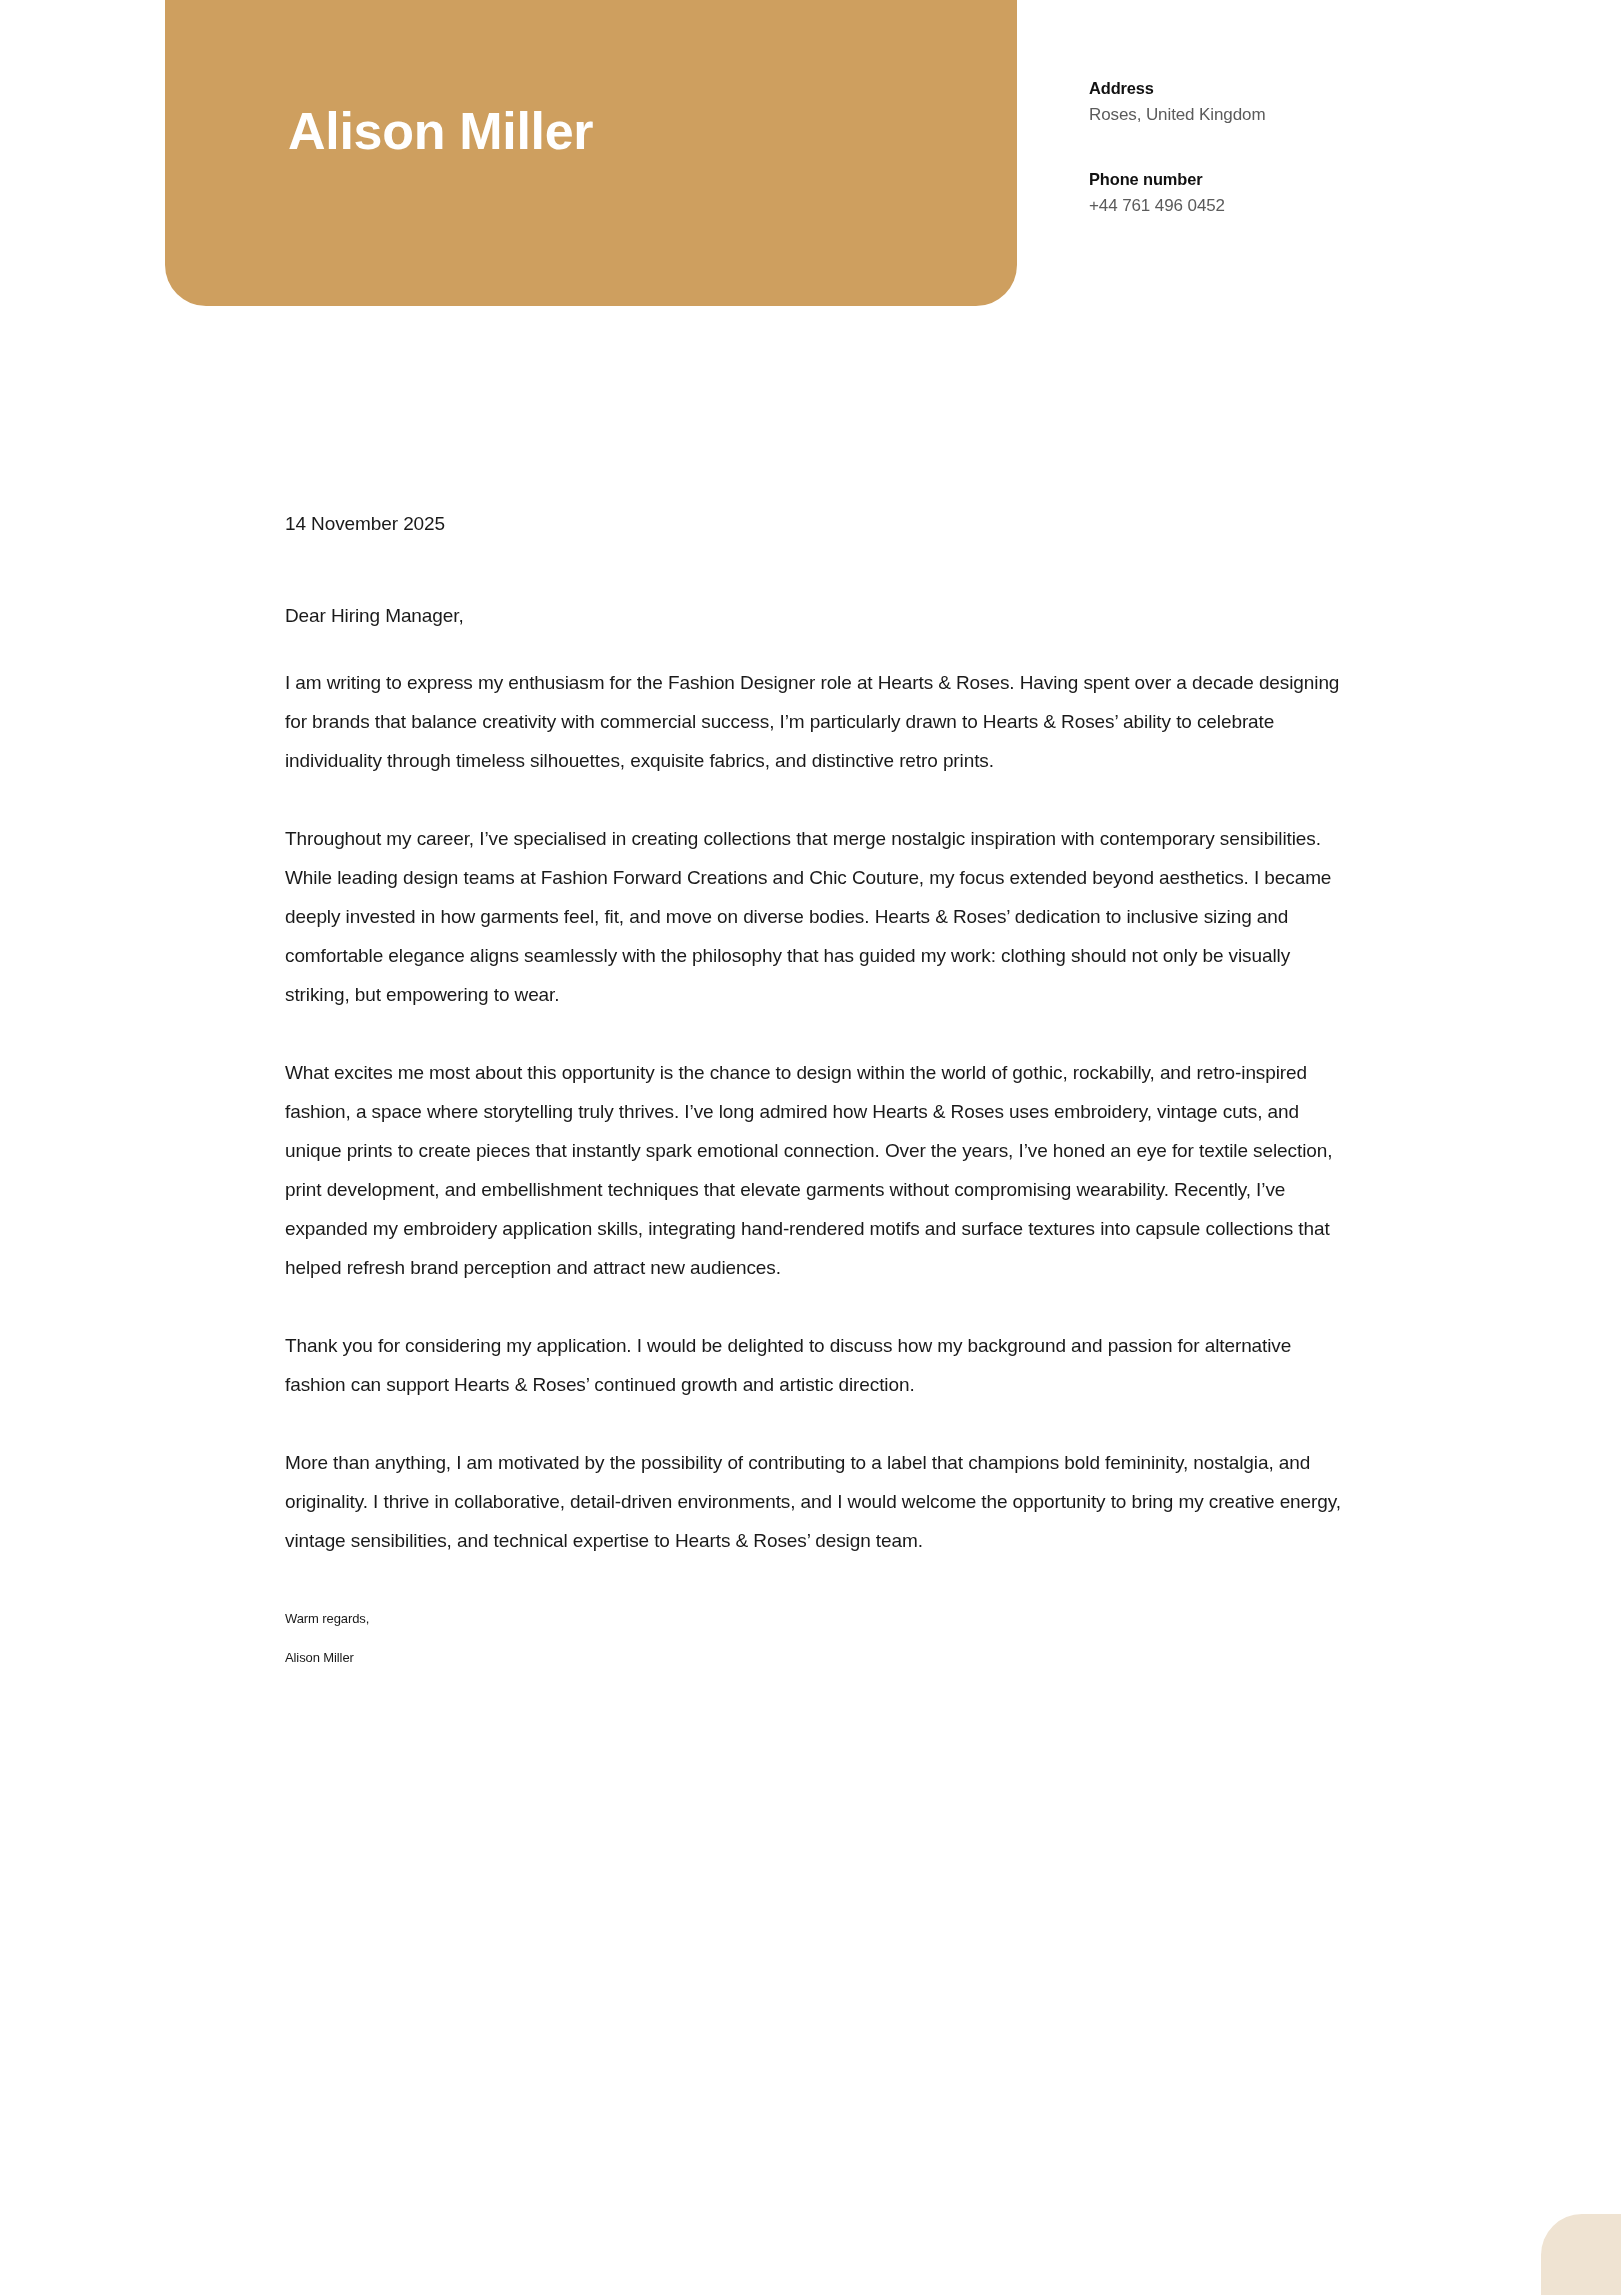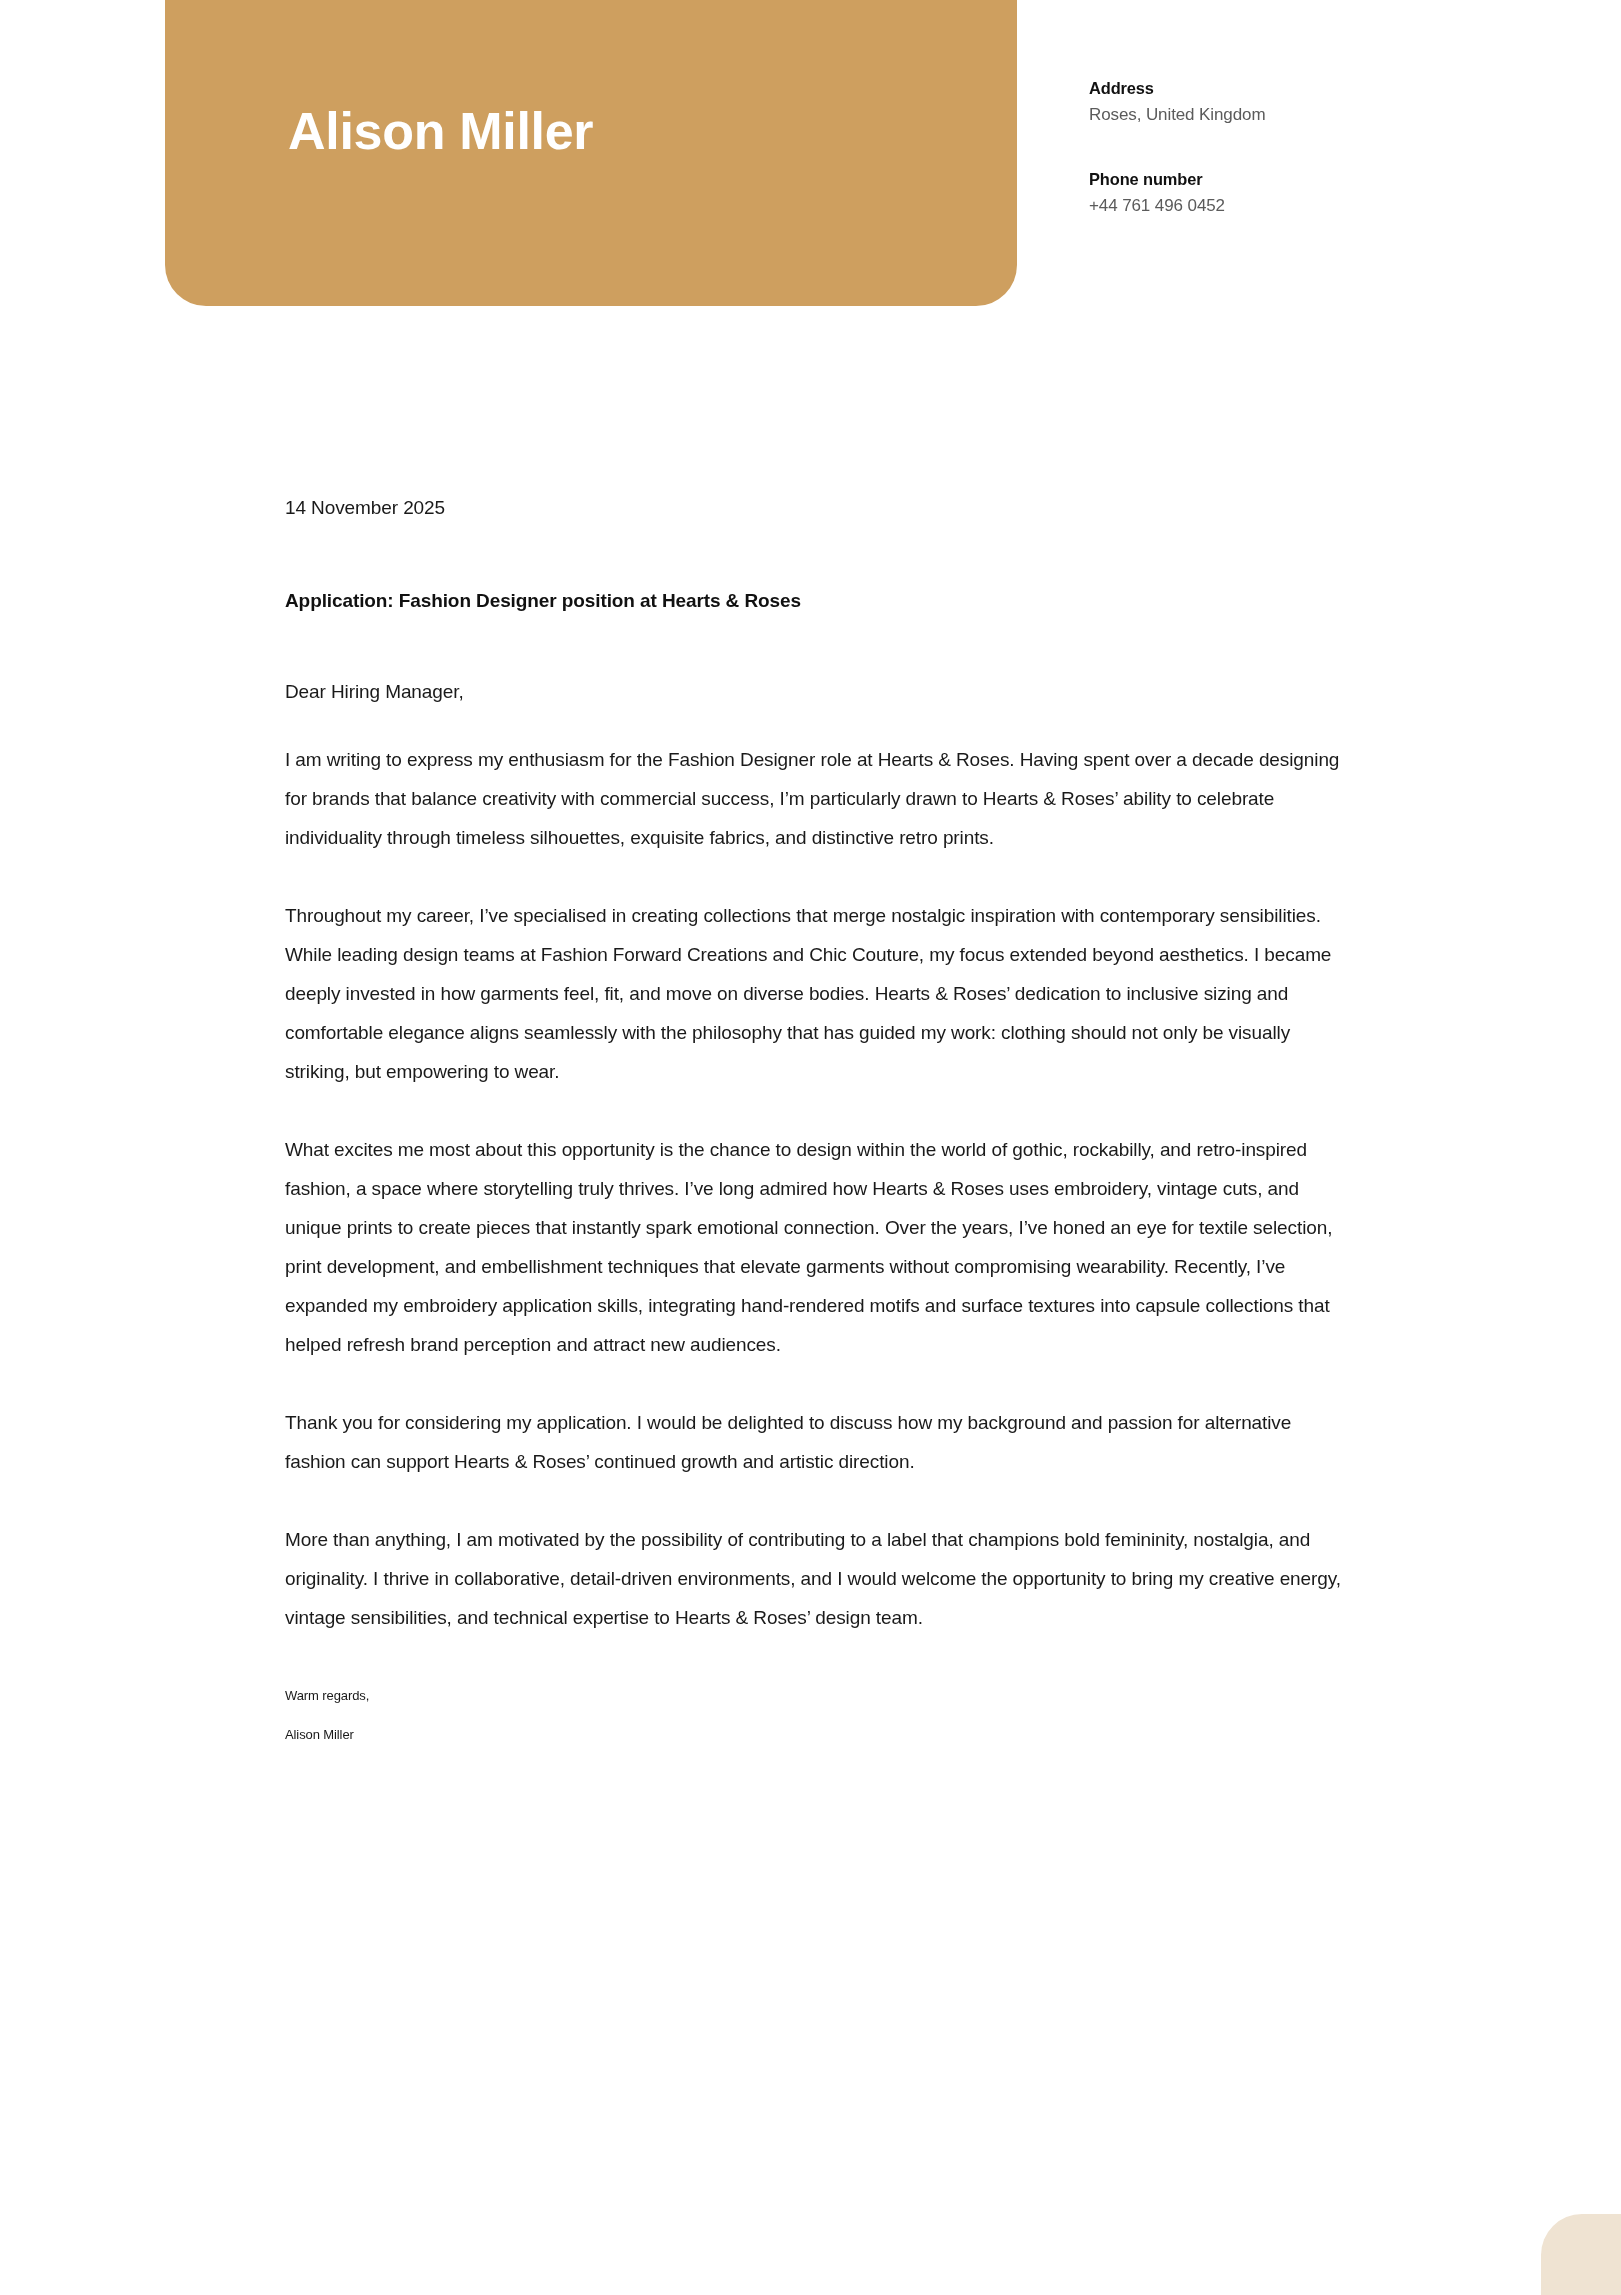--- a/index.html
+++ b/index.html
@@ -72,21 +72,21 @@
     color: #5b5b5b;
     line-height: 1.45;
     letter-spacing: -0.1px;
     margin-top: 2.6px;
   }
 
   
   .letter {
     position: absolute;
     left: 285px;
-    top: 494px;
+    top: 510px;
     width: 1067px;
   }
 
   .letter-date {
     font-size: 19px;
     color: #1a1a1a;
     line-height: 1.5;
     letter-spacing: -0.1px;
   }
 
@@ -163,21 +163,20 @@
       <div class="contact-label">Phone number</div>
       <div class="contact-value">+44 761 496 0452</div>
     </div>
 
   </div>
 
   <div class="letter">
 
     <div class="letter-date">14 November 2025</div>
 
-    <div class="letter-subject">Application: Fashion Designer position at Hearts &amp; Roses</div>
 
     <div class="letter-salutation">Dear Hiring Manager,</div>
 
     <div class="letter-paragraphs">
       <p class="letter-paragraph">I am writing to express my enthusiasm for the Fashion Designer role at Hearts &amp; Roses. Having spent over a decade designing for brands that balance creativity with commercial success, I’m particularly drawn to Hearts &amp; Roses’ ability to celebrate individuality through timeless silhouettes, exquisite fabrics, and distinctive retro prints.</p>
       <p class="letter-paragraph">Throughout my career, I’ve specialised in creating collections that merge nostalgic inspiration with contemporary sensibilities. While leading design teams at Fashion Forward Creations and Chic Couture, my focus extended beyond aesthetics. I became deeply invested in how garments feel, fit, and move on diverse bodies. Hearts &amp; Roses’ dedication to inclusive sizing and comfortable elegance aligns seamlessly with the philosophy that has guided my work: clothing should not only be visually striking, but empowering to wear.</p>
       <p class="letter-paragraph">What excites me most about this opportunity is the chance to design within the world of gothic, rockabilly, and retro-inspired fashion, a space where storytelling truly thrives. I’ve long admired how Hearts &amp; Roses uses embroidery, vintage cuts, and unique prints to create pieces that instantly spark emotional connection. Over the years, I’ve honed an eye for textile selection, print development, and embellishment techniques that elevate garments without compromising wearability. Recently, I’ve expanded my embroidery application skills, integrating hand-rendered motifs and surface textures into capsule collections that helped refresh brand perception and attract new audiences.</p>
       <p class="letter-paragraph">Thank you for considering my application. I would be delighted to discuss how my background and passion for alternative fashion can support Hearts &amp; Roses’ continued growth and artistic direction.</p>
       <p class="letter-paragraph">More than anything, I am motivated by the possibility of contributing to a label that champions bold femininity, nostalgia, and originality. I thrive in collaborative, detail-driven environments, and I would welcome the opportunity to bring my creative energy, vintage sensibilities, and technical expertise to Hearts &amp; Roses’ design team.</p>
     </div>

